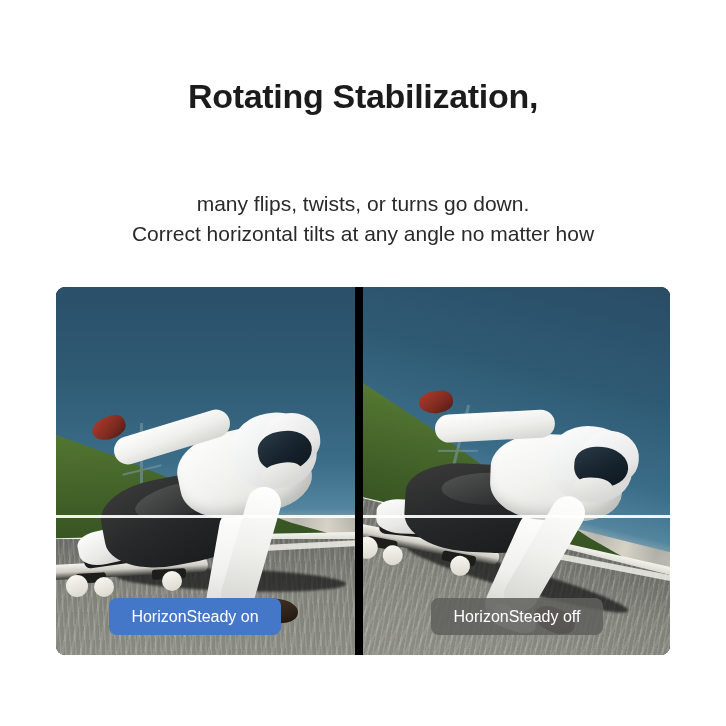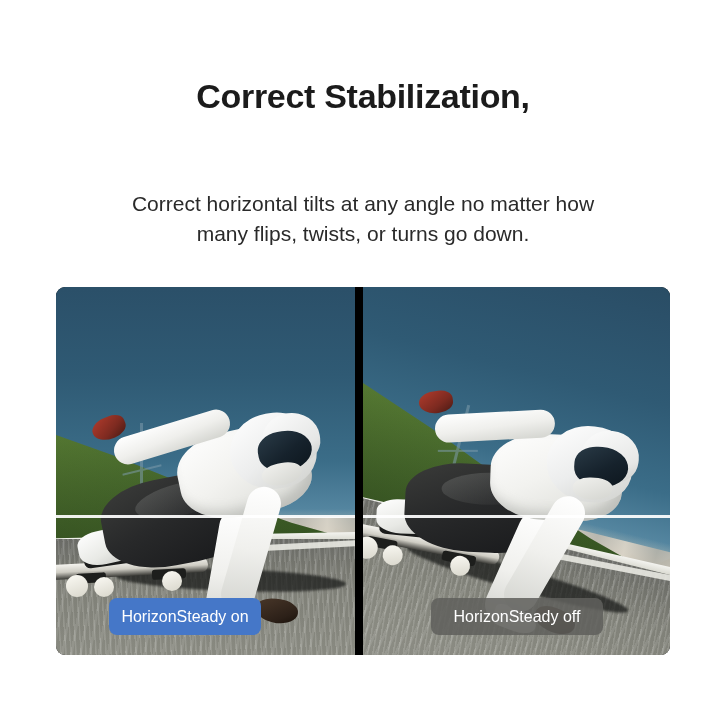--- a/index.html
+++ b/index.html
@@ -397,45 +397,45 @@
     align-items: center;
     justify-content: center;
     border-radius: 8px;
     font-size: 16px;
     color: #ffffff;
     white-space: nowrap;
   }
   .pill-on {
     left: 53px;
     top: 311px;
-    width: 152px;
+    width: 172px;
     height: 37px;
     background: #4577c8;
   }
   .pill-off {
     left: 68px;
     top: 311px;
     width: 172px;
     height: 37px;
     background: rgba(96,96,92,0.86);
     align-items: center;
   }
 </style>
 </head>
 <body>
 
 <div class="page">
 
   <div class="headline">
-    <span class="line">Correct Stabilization,</span>
+    <span class="line">Rotating Stabilization,</span>
   </div>
 
   <div class="subtitle">
+    <span class="line">many flips, twists, or turns go down.</span>
     <span class="line">Correct horizontal tilts at any angle no matter how</span>
-    <span class="line">many flips, twists, or turns go down.</span>
   </div>
 
   <div class="media">
 
     <div class="panel panel-left">
       <div class="scene">
         <div class="sky"></div>
         <div class="far-mountain"></div>
         <div class="haze"></div>
         <div class="town"></div>

